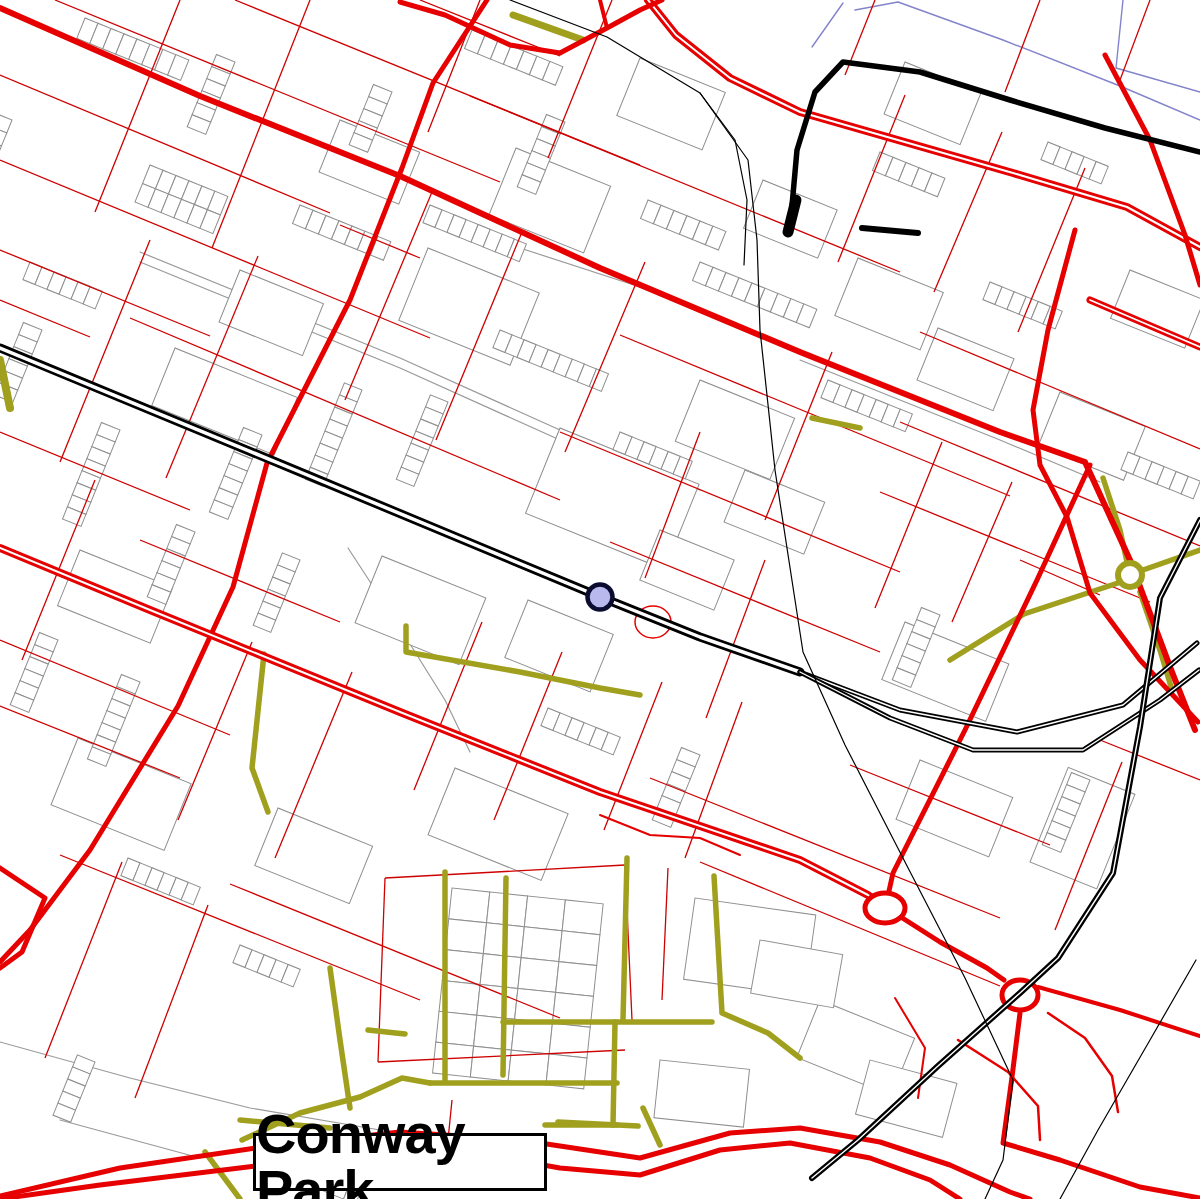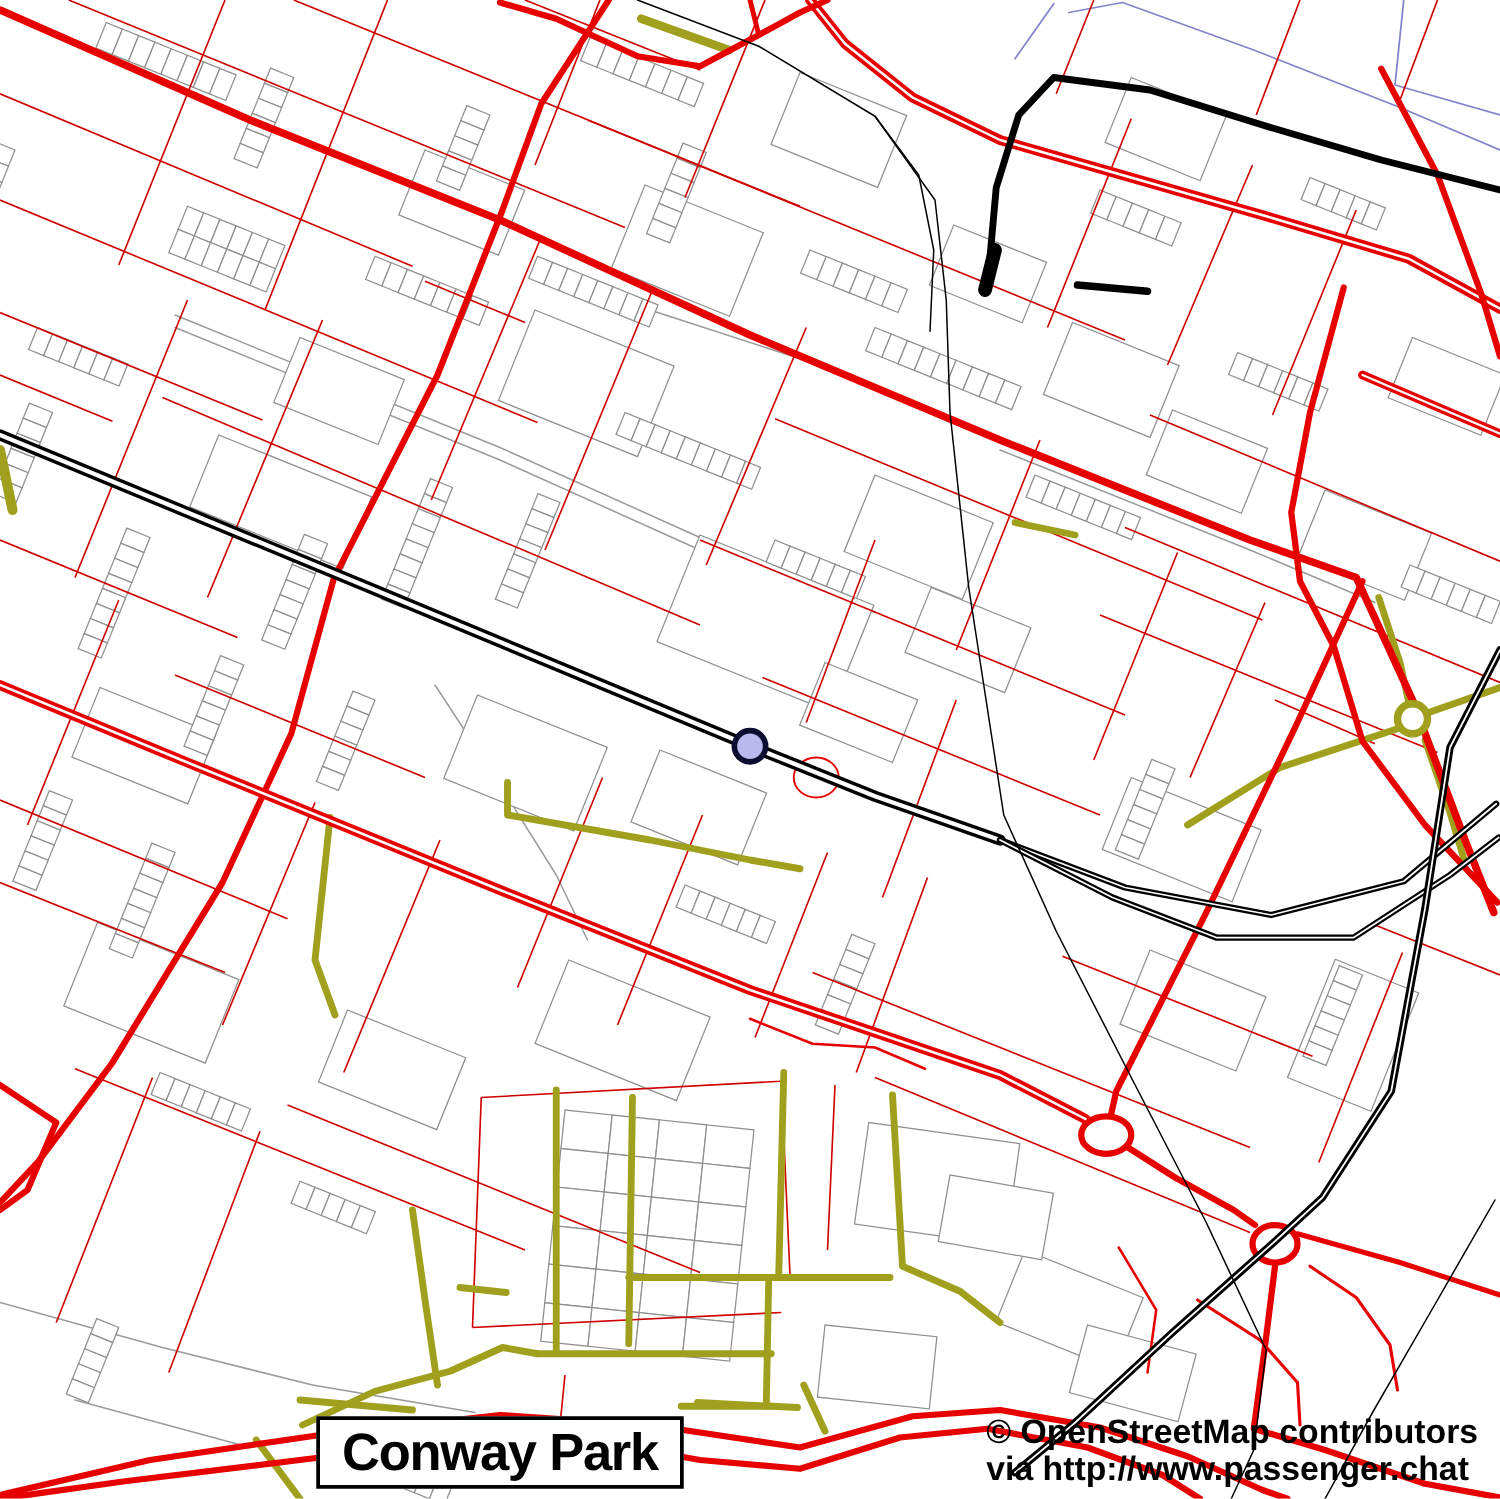--- a/index.html
+++ b/index.html
@@ -1,21 +1,21 @@
 <!DOCTYPE html>
 <html><head>
 <meta charset="utf-8">
 <style>
   html,body{margin:0;padding:0;background:#ffffff;}
   .viewport{position:relative;width:1200px;height:1199px;overflow:hidden;background:#fff;
             font-family:"Liberation Sans",sans-serif;}
   #map-svg{position:absolute;left:0;top:0;}
   .place-label{position:absolute;left:253px;top:1133px;width:294px;height:58px;box-sizing:border-box;
                border:3px solid #000;background:#fff;display:flex;align-items:center;justify-content:center;
-               font-weight:bold;font-size:42px;line-height:1;letter-spacing:-1px;color:#000;}
+               font-weight:bold;font-size:56px;line-height:1;letter-spacing:-1px;color:#000;}
   .attribution{position:absolute;left:789px;top:1130px;font-weight:bold;font-size:27px;line-height:1.12;
                color:#000;white-space:nowrap;}
   .attribution div{margin:0;padding:0;}
 </style>
 </head>
 <body>
 
 <div class="viewport">
   <svg id="map-svg" width="1200" height="1199" viewBox="0 0 1200 1199">
       <g>
@@ -539,17 +539,13 @@
       <g>
         <polyline points="510,0 607,37 700,93 748,160 757,240 760,330 775,470 795,600 803,652 845,745 905,862 965,978 1013,1080 1003,1160 985,1199" fill="none" stroke="#000000" stroke-width="1.2" stroke-linejoin="round" stroke-linecap="round"></polyline>
         <polyline points="700,93 735,140 747,200 744,265" fill="none" stroke="#000000" stroke-width="1.2" stroke-linejoin="round" stroke-linecap="round"></polyline>
         <polyline points="1196,960 1150,1040 1098,1130 1060,1199" fill="none" stroke="#000000" stroke-width="1.2" stroke-linejoin="round" stroke-linecap="round"></polyline>
       </g>
       <circle cx="600" cy="597" r="12.5" fill="#b9b9ee" stroke="#0c0c30" stroke-width="4.5"></circle>
     </svg>
   <div class="place-label">
     <span>Conway Park</span>
   </div>
-  <div class="attribution">
-    <div>© OpenStreetMap contributors</div>
-    <div>via http://www.passenger.chat</div>
-  </div>
 </div>
 
 </body></html>

